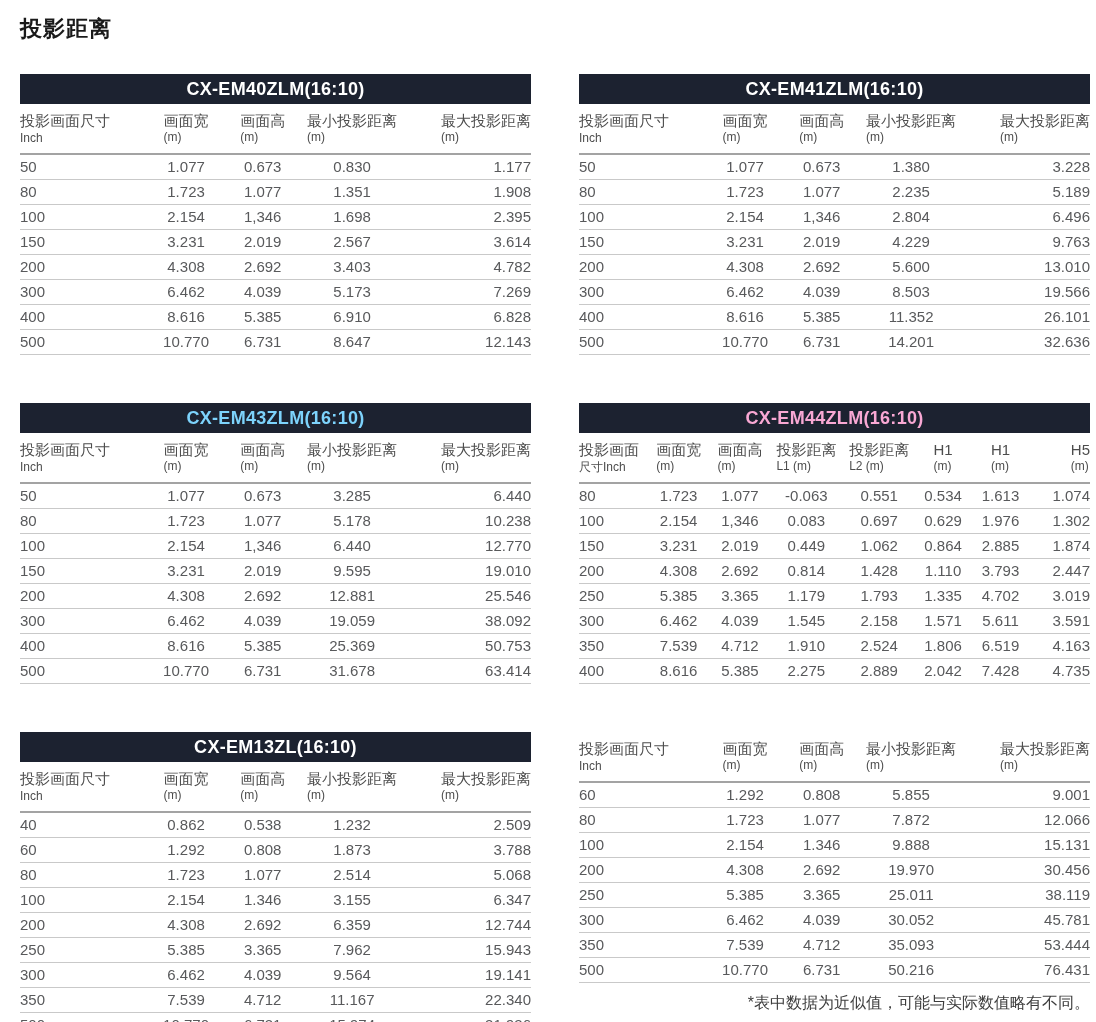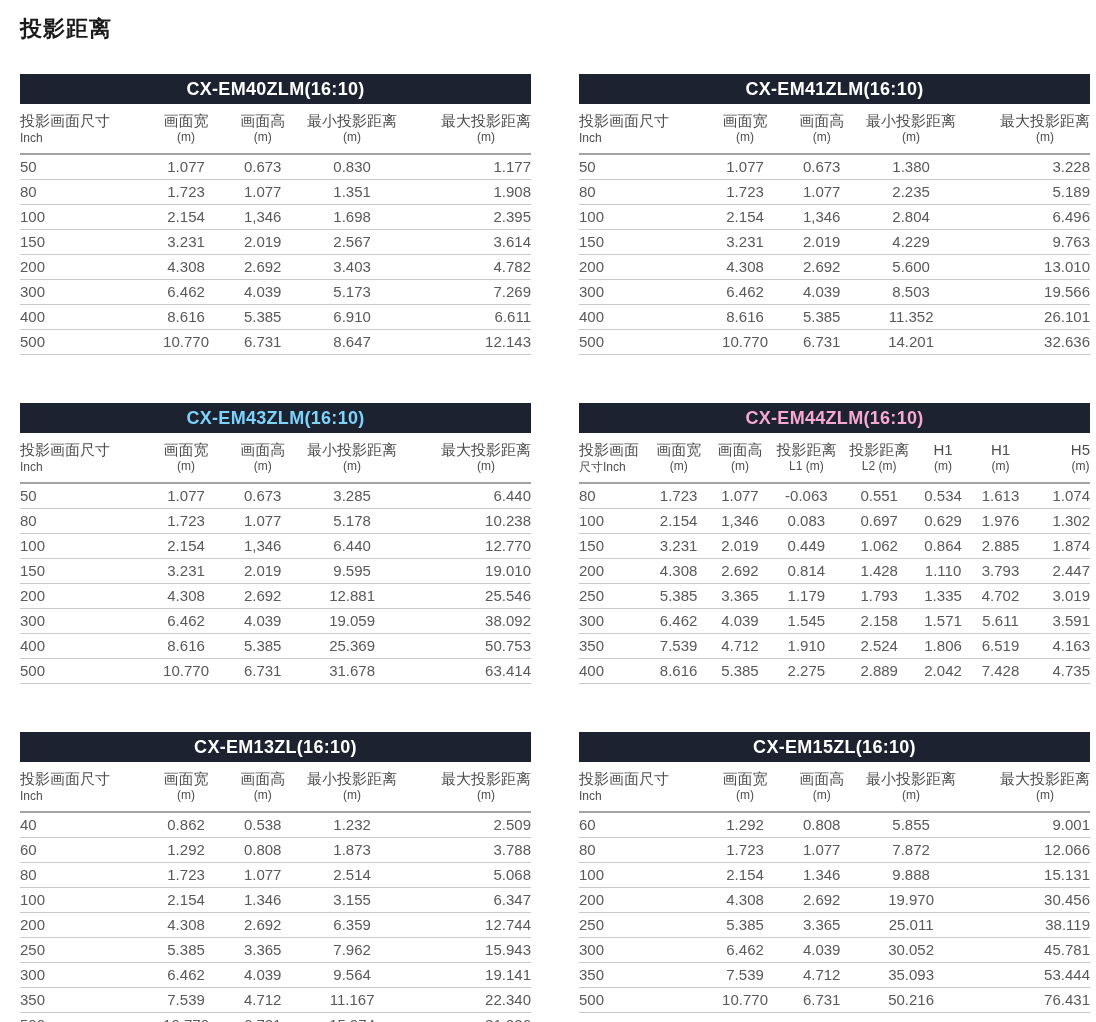--- a/index.html
+++ b/index.html
@@ -28,21 +28,21 @@
   table{border-collapse:collapse;width:100%;table-layout:fixed;}
   thead th{
     border-bottom:2px solid #a3a3a3;
     padding:8px 0 6px 0;
     font-weight:normal;color:#4d4d4d;vertical-align:top;
   }
   th .hwrap{display:inline-block;}
   th.al-left{text-align:left}
   th.al-center{text-align:center}
   th.al-right{text-align:right}
-  th .hwrap{text-align:center;}
+  th .hwrap{text-align:left;}
   th.al-left .hwrap{text-align:left;}
   .hl{font-size:15px;line-height:18px;white-space:nowrap;}
   .hu{font-size:12px;line-height:15px;white-space:nowrap;}
   .hu-big{font-size:12px;line-height:17px;}
   tbody td{
     border-bottom:1px solid #c9c9c9;
     padding:3px 0 4px 0;
     font-size:15px;color:#58595b;white-space:nowrap;
   }
   td.al-left{text-align:left}
@@ -120,21 +120,21 @@
               <td class="al-center">6.462</td>
               <td class="al-center">4.039</td>
               <td class="al-center">5.173</td>
               <td class="al-right">7.269</td>
             </tr>
             <tr>
               <td class="al-left">400</td>
               <td class="al-center">8.616</td>
               <td class="al-center">5.385</td>
               <td class="al-center">6.910</td>
-              <td class="al-right">6.611</td>
+              <td class="al-right">6.828</td>
             </tr>
             <tr>
               <td class="al-left">500</td>
               <td class="al-center">10.770</td>
               <td class="al-center">6.731</td>
               <td class="al-center">8.647</td>
               <td class="al-right">12.143</td>
             </tr>
           </tbody>
         </table>
@@ -487,21 +487,20 @@
               <td class="al-center">10.770</td>
               <td class="al-center">6.731</td>
               <td class="al-center">15.974</td>
               <td class="al-right">31.936</td>
             </tr>
           </tbody>
         </table>
       </section>
     <div>
       <section class="tbl">
-          <div class="bar" style="background: rgb(28, 34, 48); color: rgb(255, 255, 255);">CX-EM15ZL(16:10)</div>
           <table>
             <colgroup>
               <col style="width: 24%;">
               <col style="width: 17%;">
               <col style="width: 13%;">
               <col style="width: 22%;">
               <col style="width: 24%;">
             </colgroup>
             <thead>
               <tr>

